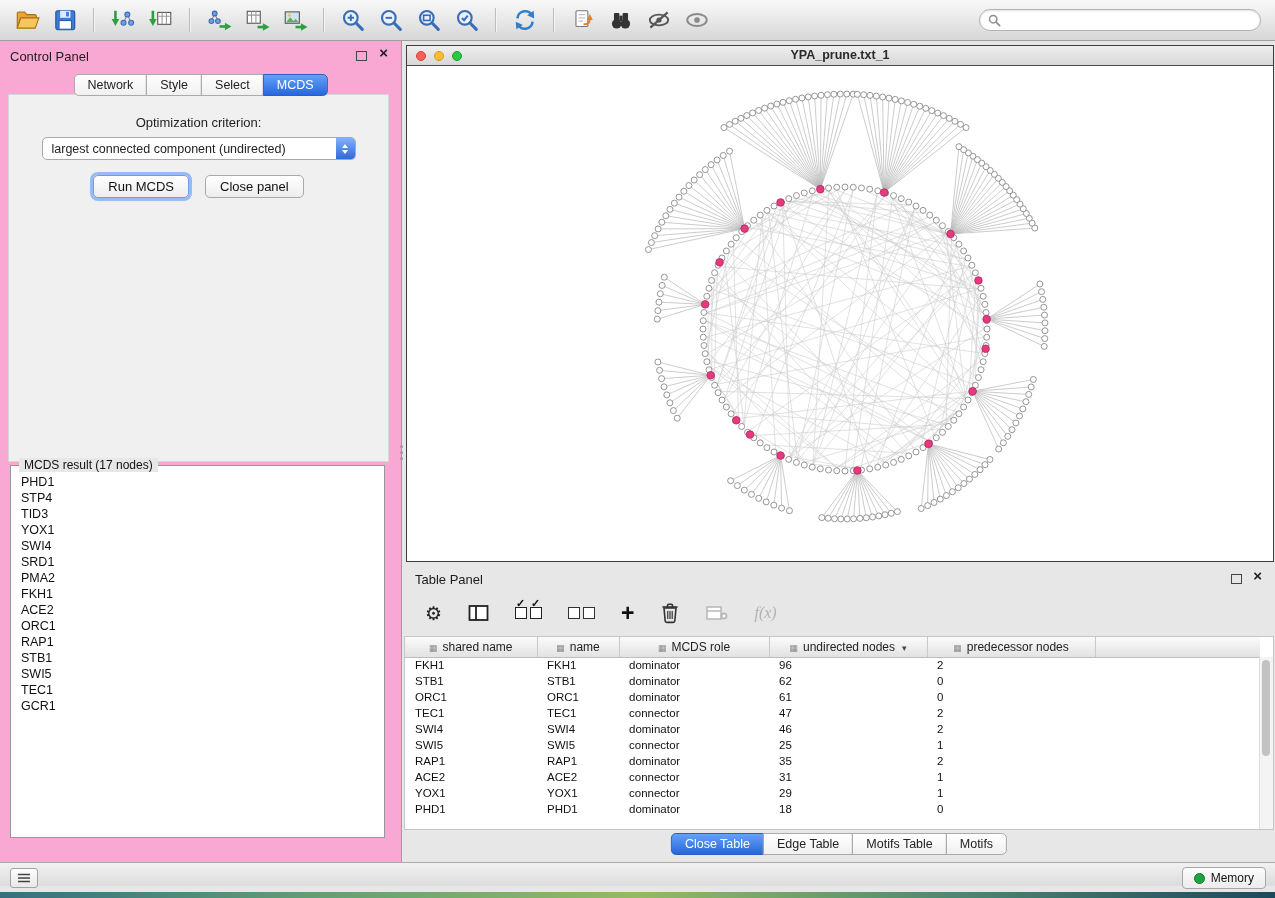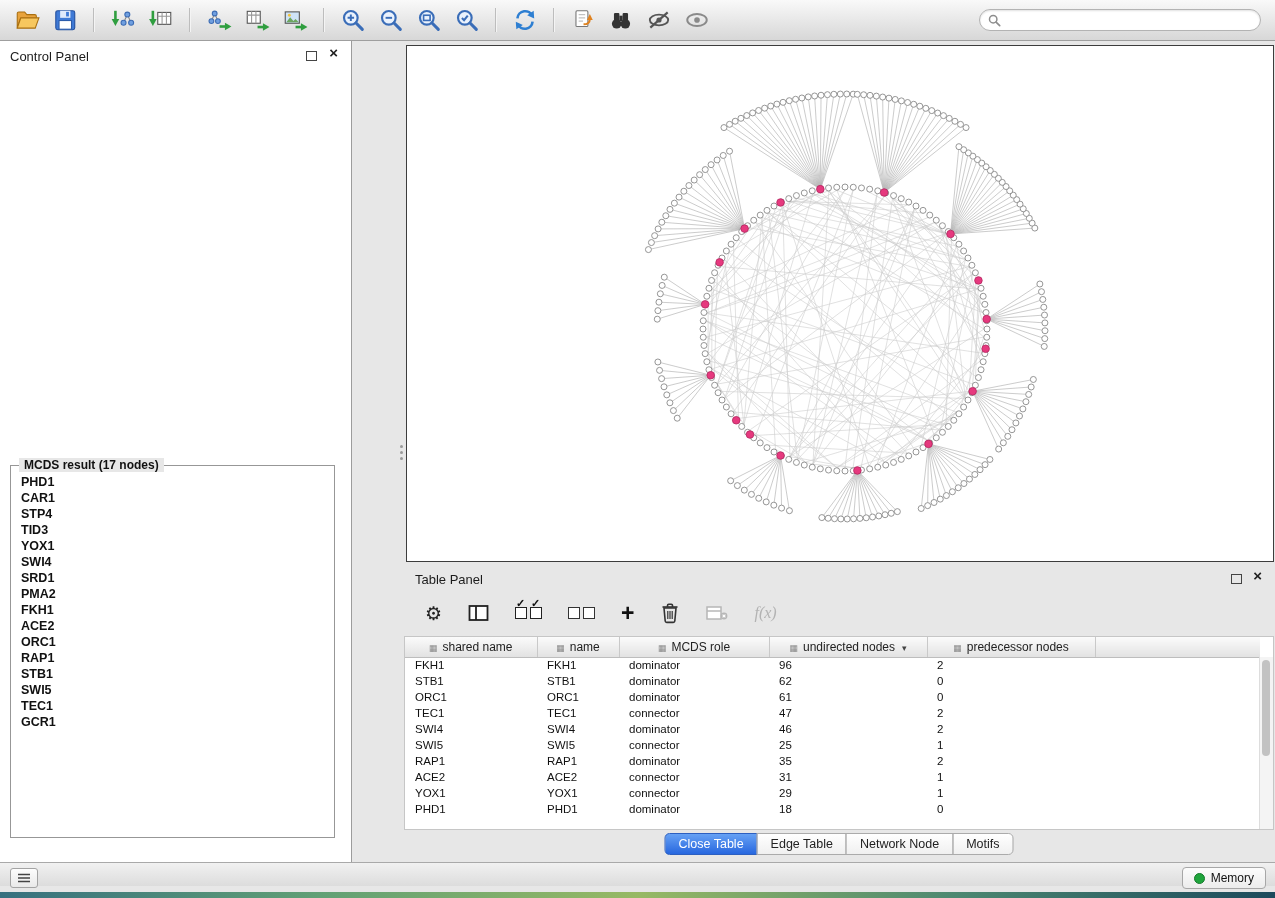--- a/index.html
+++ b/index.html
@@ -18,22 +18,22 @@
   .tbtn svg{display:block}
   .tsep{width:1px;height:24px;background:#bdbdbd;border-right:1px solid #f4f4f4;margin:0 9px}
   .searchbox{
     position:absolute;right:14px;top:9px;width:282px;height:22px;box-sizing:border-box;
     background:#fff;border:1px solid #b3b3b3;border-radius:11px;
     display:flex;align-items:center;padding:0 8px;box-shadow:inset 0 1px 2px rgba(0,0,0,.12);
   }
   .searchbox input{flex:1;border:none;outline:none;background:transparent;font-size:12px;font-family:inherit}
   
   .control-panel{
-    position:absolute;left:0;top:41px;width:352px;height:821px;box-sizing:border-box;
-    background:#ffffff;border-right:1px solid #9c9c9c;
+    position:absolute;left:0;top:41px;width:402px;height:821px;box-sizing:border-box;
+    background:#f9a8d4;border-right:1px solid #9c9c9c;
   }
   .cp-header{position:absolute;left:10px;top:8px;font-size:13px;color:#1c1c1c}
   .panel-float{position:absolute;top:10px;width:9px;height:8px;border:1.5px solid #444;display:inline-block}
   .panel-close{position:absolute;top:4px;font-size:15px;font-weight:bold;color:#222;line-height:16px}
   .cp-float{right:34px}.cp-close{right:13px}
   .segs{display:inline-flex}
   .seg{
     font-size:12.5px;padding:3px 13px;background:linear-gradient(#ffffff,#f0f0f0);
     border:1px solid #ababab;margin-left:-1px;color:#222;cursor:pointer;white-space:nowrap;
   }
@@ -58,21 +58,21 @@
   .combo-arrows .up{width:0;height:0;border-left:3.5px solid transparent;border-right:3.5px solid transparent;border-bottom:4.5px solid #fff;margin:0 auto 2px}
   .combo-arrows .down{width:0;height:0;border-left:3.5px solid transparent;border-right:3.5px solid transparent;border-top:4.5px solid #fff;margin:0 auto}
   .btn-row{position:absolute;top:80px;left:0;right:0;display:flex;justify-content:center;gap:16px}
   .pbtn{
     font-size:13px;font-family:inherit;padding:3px 14px;border:1px solid #a9a9a9;border-radius:5px;
     background:linear-gradient(#ffffff,#ededed);color:#111;cursor:pointer;
   }
   .pbtn.focused{box-shadow:0 0 0 3px rgba(106,158,245,.65);border-color:#6f9ce6}
   .result-box{
     position:absolute;left:10px;right:16px;top:424px;bottom:24px;
-    background:#fff;border:1px solid #979797;font-weight:bold;
+    background:#fff;border:1px solid #979797;
   }
   .result-box-title{
     position:absolute;top:-8px;left:8px;font-size:12px;background:#e7e7e7;padding:0 5px;color:#111;
   }
   .result-list{position:absolute;inset:8px 4px 4px 10px;overflow:hidden}
   .result-item{font-size:12.5px;line-height:16px;color:#111;cursor:default}
   
   .right-area{position:absolute;left:403px;top:41px;right:0;height:821px;background:#e7e7e7}
   .net-window{
     position:absolute;left:3px;top:4px;right:1px;height:517px;box-sizing:border-box;
@@ -291,27 +291,46 @@
     </span>
     <input value="" style="">
   </div>
 </div>
 
 <div class="control-panel">
   <div class="cp-header">Control Panel</div>
   <span class="panel-float cp-float"></span>
   <span class="panel-close cp-close">×</span>
 
-
+  <div class="segs cp-tabs">
+      <div class="seg">Network</div>
+      <div class="seg">Style</div>
+      <div class="seg">Select</div>
+      <div class="seg active">MCDS</div>
+    </div>
+
+  <div class="cp-body">
+    <div class="opt-label">Optimization criterion:</div>
+    <div class="combo">
+      <span class="combo-text">largest connected component (undirected)</span>
+      <span class="combo-arrows">
+          <span class="up"></span>
+          <span class="down"></span>
+        </span>
+    </div>
+    <div class="btn-row">
+      <button class="pbtn focused">Run MCDS</button>
+      <button class="pbtn">Close panel</button>
+    </div>
+  </div>
 
   <div class="result-box">
     <span class="result-box-title">MCDS result (17 nodes)</span>
     <div class="result-list">
         <div class="result-item">PHD1</div>
-        <div class="result-item">CAR1</div>
         <div class="result-item">STP4</div>
         <div class="result-item">TID3</div>
         <div class="result-item">YOX1</div>
         <div class="result-item">SWI4</div>
         <div class="result-item">SRD1</div>
         <div class="result-item">PMA2</div>
         <div class="result-item">FKH1</div>
         <div class="result-item">ACE2</div>
         <div class="result-item">ORC1</div>
         <div class="result-item">RAP1</div>
@@ -325,20 +344,28 @@
 
 <div class="v-handle">
     <i></i>
     <i></i>
     <i></i>
   </div>
 
 <div class="right-area">
 
   <div class="net-window">
+    <div class="net-titlebar">
+      <div class="tlights">
+        <span class="tlight tl-red"></span>
+        <span class="tlight tl-yellow"></span>
+        <span class="tlight tl-green"></span>
+      </div>
+      <div class="net-title">YPA_prune.txt_1</div>
+    </div>
     <svg class="net-canvas" viewBox="0 0 866 495" preserveAspectRatio="none">
         <g stroke="#bcbcbc" stroke-width="0.6" opacity="0.75">
           <line x1="565.6320388563581" y1="207.9449125205572" x2="533.387587663754" y2="364.10493617865376"></line>
           <line x1="331.519822406462" y1="352.3474777464289" x2="326.50487620704894" y2="179.99495575331272"></line>
           <line x1="368.49999999999994" y1="383.37753112603696" x2="354.9949557533127" y2="151.50487620704894"></line>
           <line x1="462.1370966957033" y1="399.8882776686969" x2="573.2532370105955" y2="230.94439396680082"></line>
           <line x1="500.38308604786425" y1="138.78506299504568" x2="302.7467629894045" y2="230.9443939668008"></line>
           <line x1="562.2149370049543" y1="325.38308604786425" x2="421.863084936593" y2="124.93986827386993"></line>
           <line x1="539.1049361786538" y1="167.61241233624602" x2="382.94491252055707" y2="390.632038856358"></line>
           <line x1="304.83945778814706" y1="302.86564934684156" x2="429.91786878144393" y2="401.7648339997063"></line>
@@ -1080,21 +1107,21 @@
           </tbody>
       </table>
       <div class="v-scrollbar">
           <div class="v-thumb"></div>
         </div>
     </div>
 
     <div class="segs table-tabs">
         <div class="seg active">Close Table</div>
         <div class="seg">Edge Table</div>
-        <div class="seg">Network Node</div>
+        <div class="seg">Motifs Table</div>
         <div class="seg">Motifs</div>
       </div>
   </div>
 </div>
 
 <div class="status-bar">
   <div class="sb-left">
     <span>
       <svg width="14" height="10" viewBox="0 0 14 10">
           <path d="M1 1.5h12M1 5h12M1 8.5h12" stroke="#444" stroke-width="1.6"></path>

